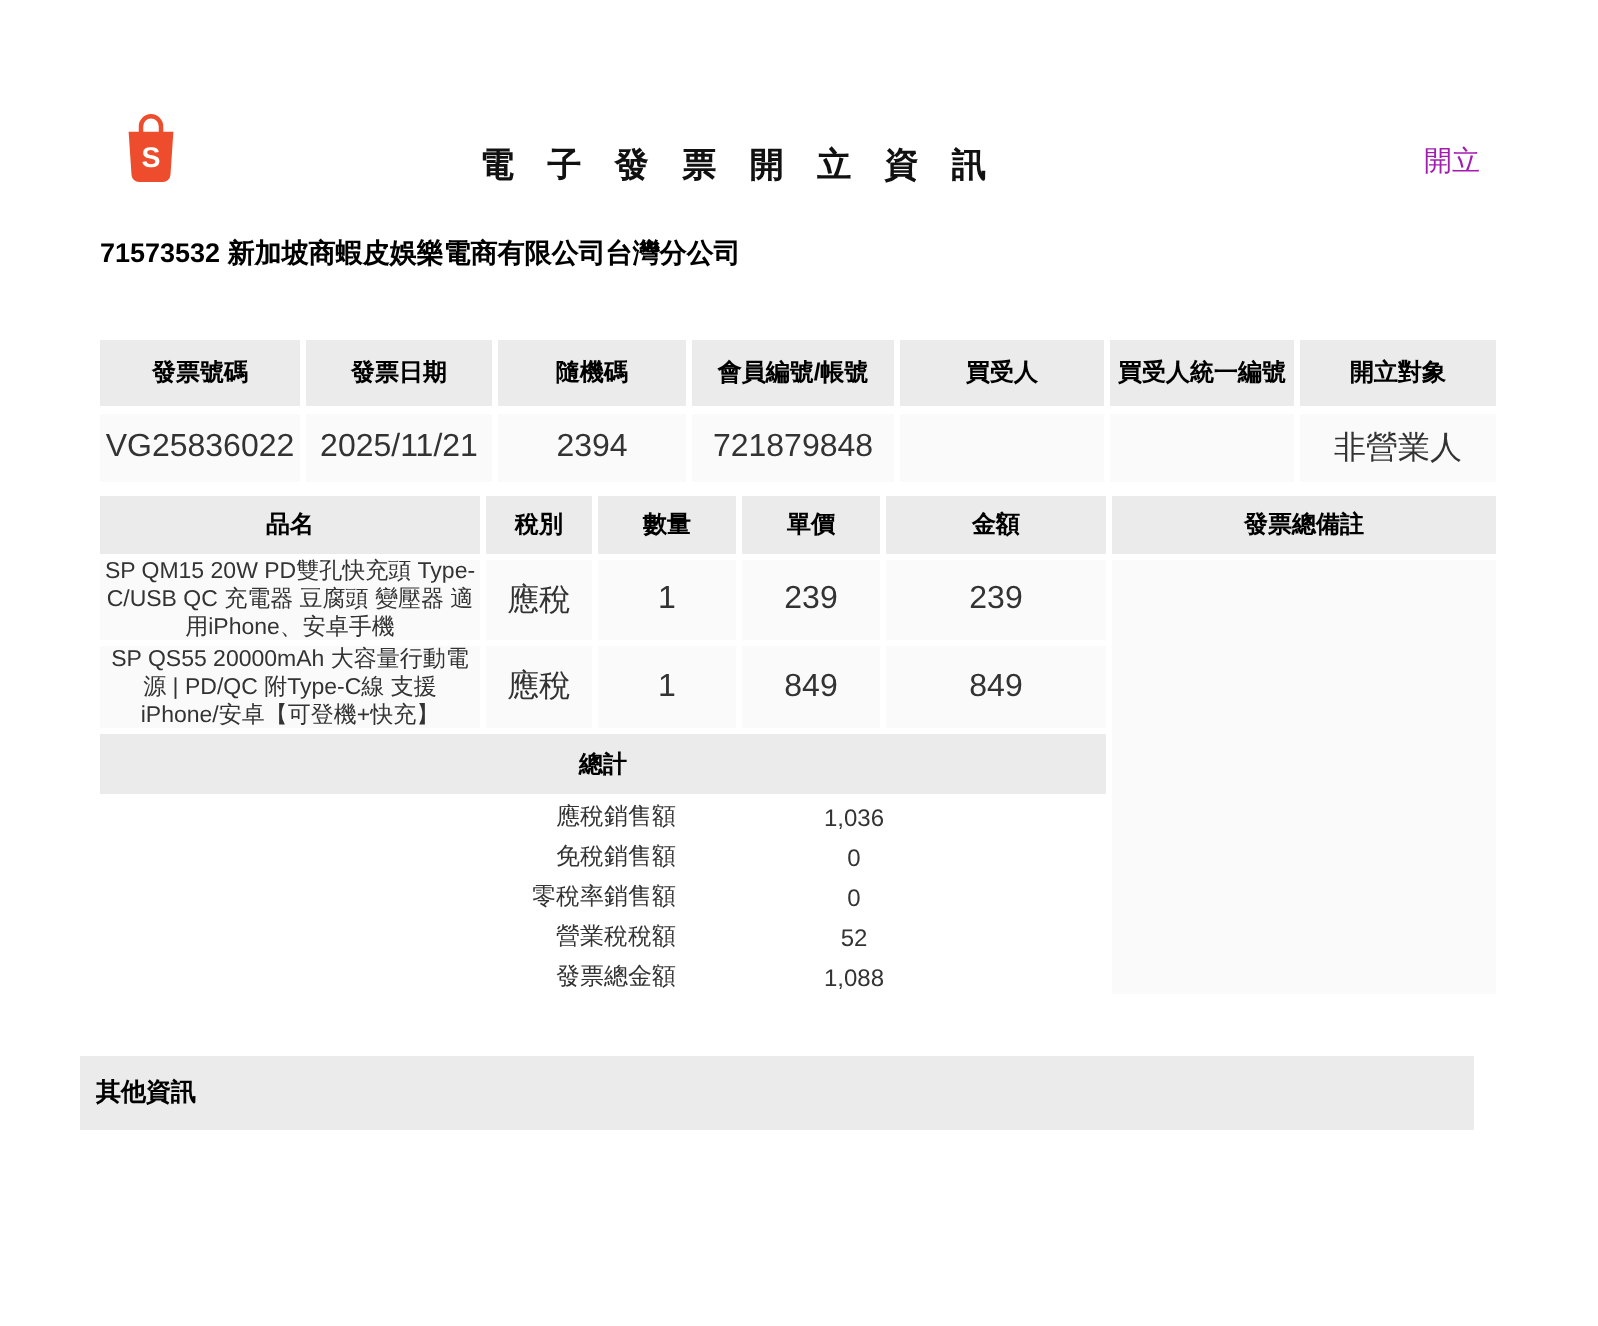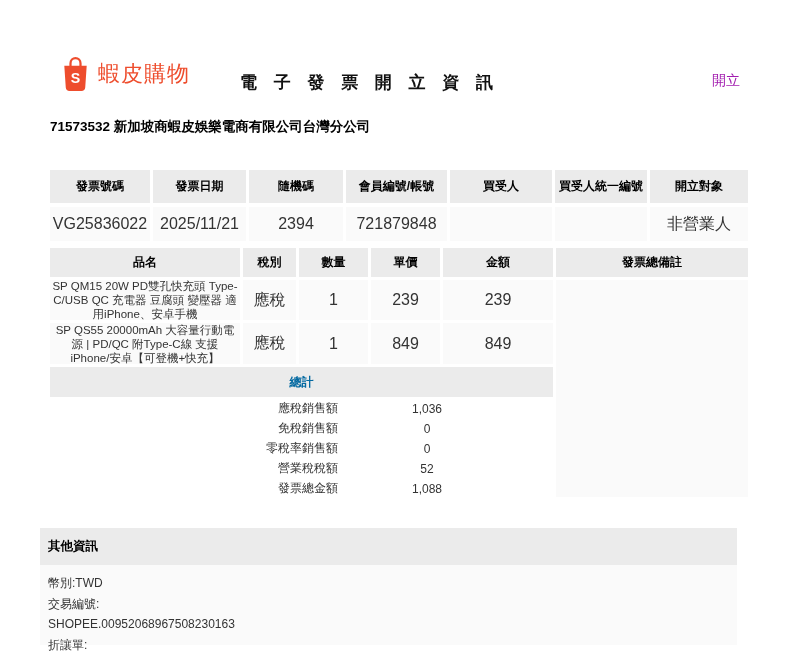--- a/index.html
+++ b/index.html
@@ -35,21 +35,21 @@
   
   .t2 { position:absolute; left:50px; top:248px;
         display:grid;
         grid-template-columns:190px 53px 69px 69px 110px 192px;
         grid-template-rows:29px 40px 41px 30px 17px 17px 17px 17px 17px;
         column-gap:3px; row-gap:3px; }
   .t2 .item-name { font-size:11.5px; line-height:14px; text-align:center; padding:0 2px; }
   .remark-cell { grid-column:6; grid-row:2 / span 8; background:#FAFAFA; }
   .total-bar { grid-column:1 / span 5; grid-row:4; background:#EBEBEB;
                display:flex; align-items:center; justify-content:center;
-               font-size:12px; font-weight:bold; color:#0369a1; }
+               font-size:12px; font-weight:bold; color:#000000; }
   .sum-label { grid-column:1 / span 3; text-align:right; padding-right:30px;
                font-size:12px; color:#333; display:flex; align-items:center; justify-content:flex-end; }
   .sum-value { grid-column:4 / span 2; padding-right:70px; font-size:12px; color:#333;
                display:flex; align-items:center; justify-content:center; }
 
   
   .other { position:absolute; left:40px; top:528px; width:697px; }
   .other-bar { height:37px; background:#EBEBEB; display:flex; align-items:center;
                padding-left:8px; font-size:12.5px; font-weight:bold; color:#000; }
   .other-body { height:80px; background:#FAFAFA; padding:8px 8px 0 8px; }
@@ -59,21 +59,20 @@
 <body>
 
 <div class="page">
 
   <div class="brand">
     <svg width="31" height="38" viewBox="0 0 36 44">
       <path d="M12.2 14 v-4.6 a5.8 5.8 0 0 1 11.6 0 V14" fill="none" stroke="#EE4D2D" stroke-width="2.6"></path>
       <path d="M5 12.5 h26 l-1.7 25.2 a4.4 4.4 0 0 1 -4.4 4 H11.1 a4.4 4.4 0 0 1 -4.4 -4 z" fill="#EE4D2D"></path>
       <text x="18" y="33" text-anchor="middle" font-size="16.5" font-weight="bold" fill="#ffffff" font-family="Liberation Sans, DejaVu Sans, sans-serif">S</text>
     </svg>
-    <span class="brand-text">蝦皮購物</span>
   </div>
 
   <div class="page-title">電 子 發 票 開 立 資 訊</div>
 
   <div class="open-action">開立</div>
 
   <div class="seller-line">71573532 新加坡商蝦皮娛樂電商有限公司台灣分公司</div>
 
   <div class="t1">
     <div class="th">發票號碼</div>
@@ -128,21 +127,15 @@
 
     <div class="sum-label">營業稅稅額</div>
     <div class="sum-value">52</div>
 
     <div class="sum-label">發票總金額</div>
     <div class="sum-value">1,088</div>
   </div>
 
   <div class="other">
     <div class="other-bar">其他資訊</div>
-    <div class="other-body">
-      <div class="info-line">幣別:TWD</div>
-      <div class="info-line">交易編號:</div>
-      <div class="info-line">SHOPEE.00952068967508230163</div>
-      <div class="info-line">折讓單:</div>
-    </div>
   </div>
 
 </div>
 
 </body></html>

